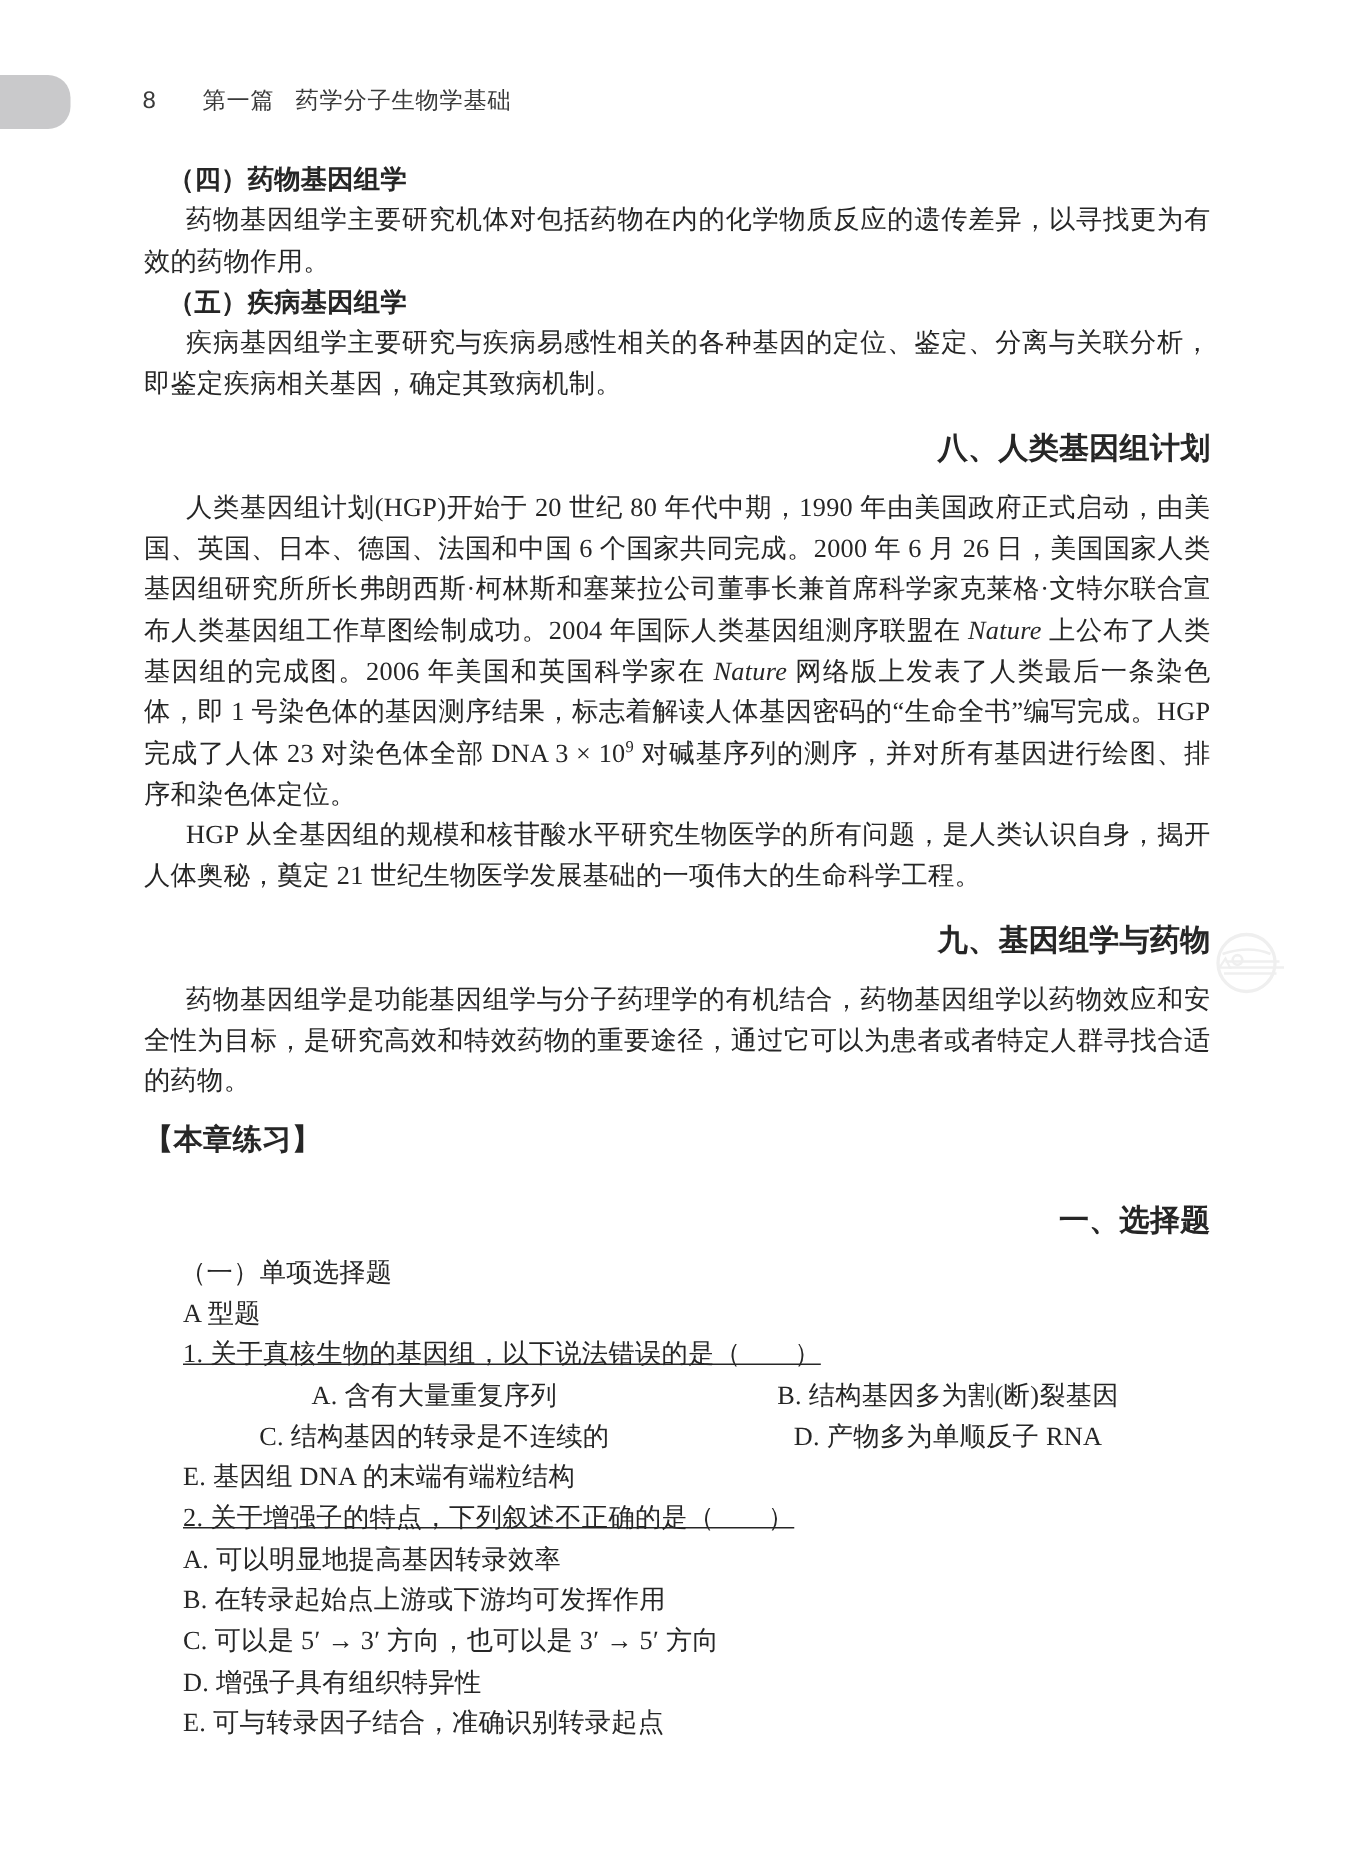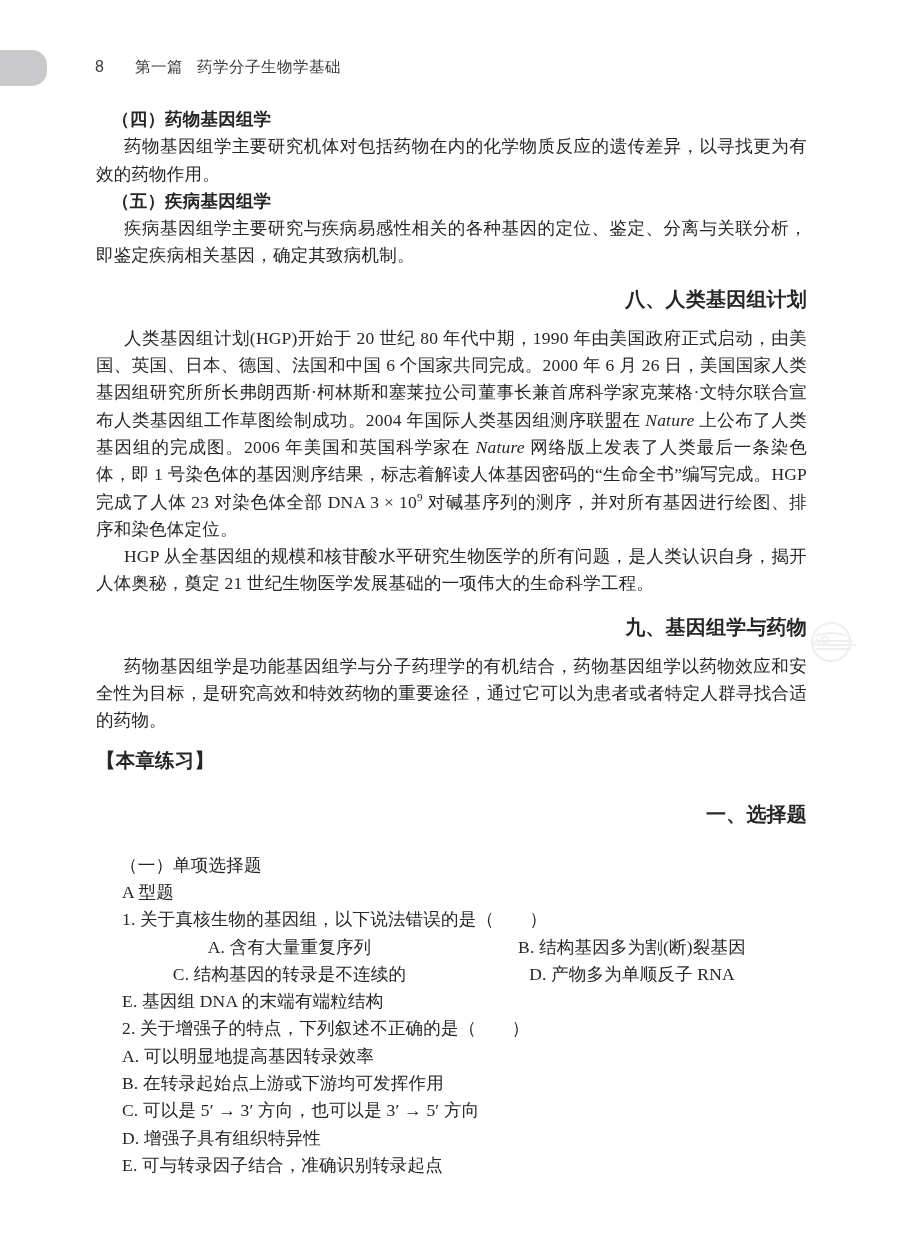--- a/index.html
+++ b/index.html
@@ -37,27 +37,27 @@
   .h-num {   
     font-family:"Liberation Sans","DejaVu Sans",sans-serif;
     font-weight:bold; font-size:20px; line-height:30px;
     padding-left:38px; margin:14px 0 11px; text-align:right;
   }
   .h-practice {
     font-family:"Liberation Sans","DejaVu Sans",sans-serif;
     font-weight:bold; font-size:19.5px; line-height:30px;
     margin:10px 0 0; text-align:left;
   }
-  .h-choice { margin-top:24px; margin-bottom:23px; }
+  .h-choice { margin-top:24px; margin-bottom:6px; }
   .h-sub2 {
     font-family:"Liberation Sans","DejaVu Sans",sans-serif;
     font-weight:normal; padding-left:24px; text-align:left;
   }
   .type-label { padding-left:26px; text-align:left; }
-  .stem { padding-left:26px; text-align:left; }
+  .stem { padding-left:26px; text-align:left;text-decoration:underline; }
   .opt-grid {
     display:grid; grid-template-columns:335px 1fr;
     padding-left:26px; text-align:center;
   }
   .opt-line { padding-left:26px; text-align:left; }
   .nature { font-style:italic; }
   sup { font-size:11px; line-height:0; }
   .watermark { position:absolute; left:803px; top:612px; }
 </style>
 </head>

